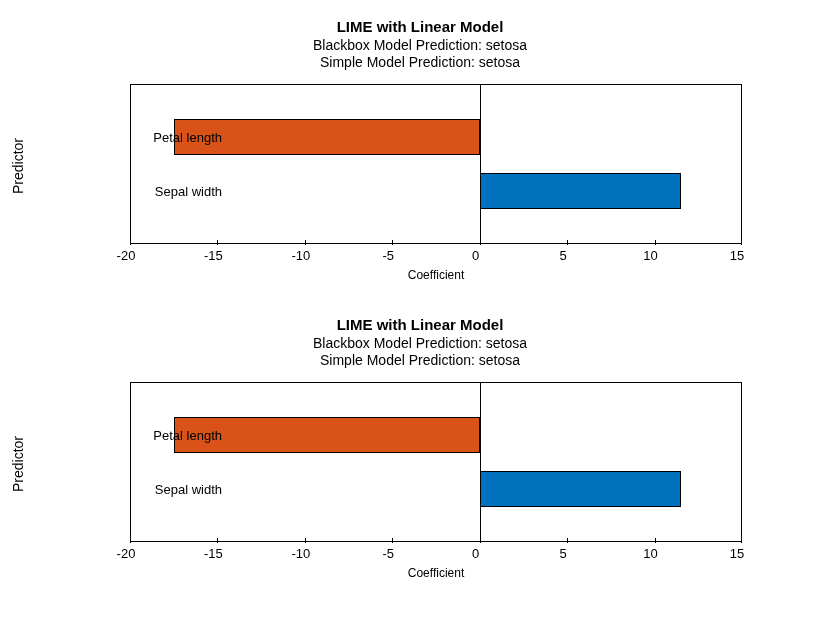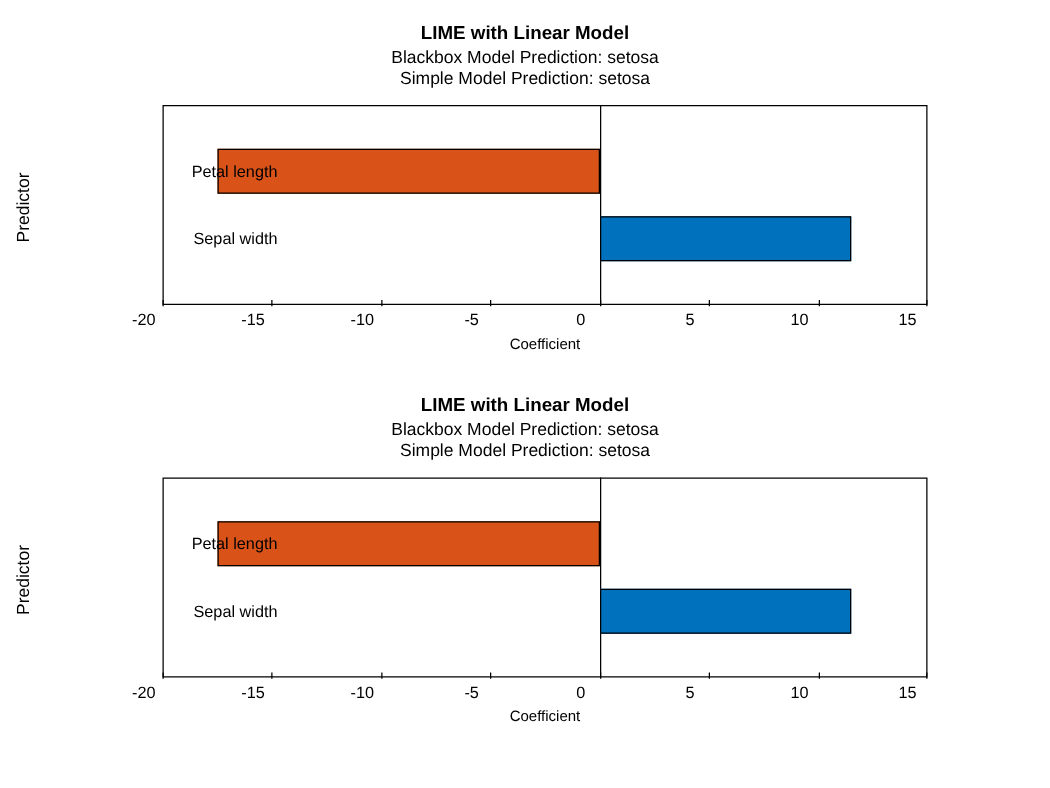--- a/index.html
+++ b/index.html
@@ -68,21 +68,21 @@
   .ylabel {
     position: absolute;
     left: 18px;
     font-size: 14px;
     transform: translateY(-50%) rotate(-90deg);
     transform-origin: left center;
     white-space: nowrap;
   }
   .xtick-row {
     position: absolute;
-    left: 115px;
+    left: 126px;
     width: 612px;
     height: 18px;
   }
   .xtick {
     position: absolute;
     font-size: 13px;
     transform: translateX(-50%);
     top: 0;
   }
   .xlabel {

